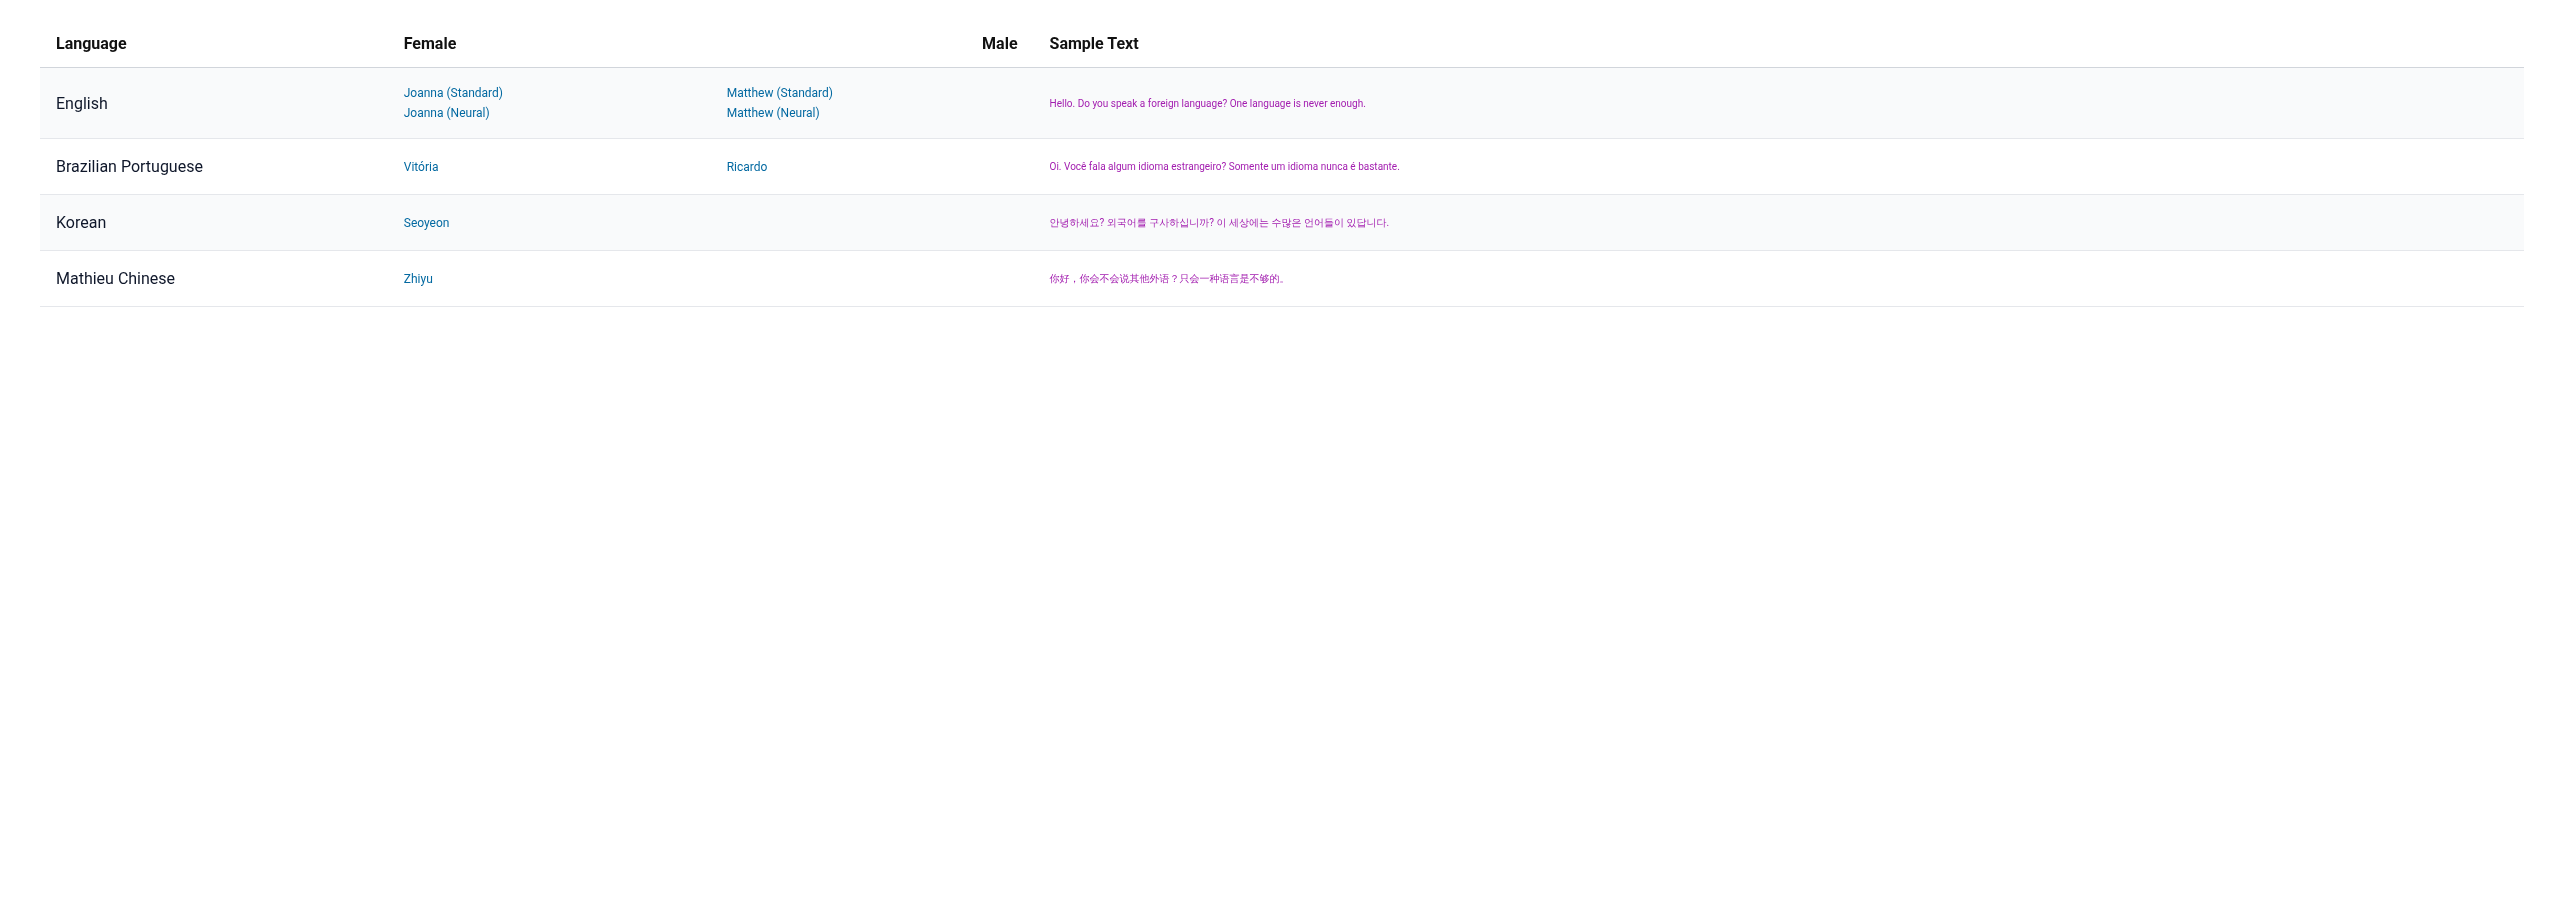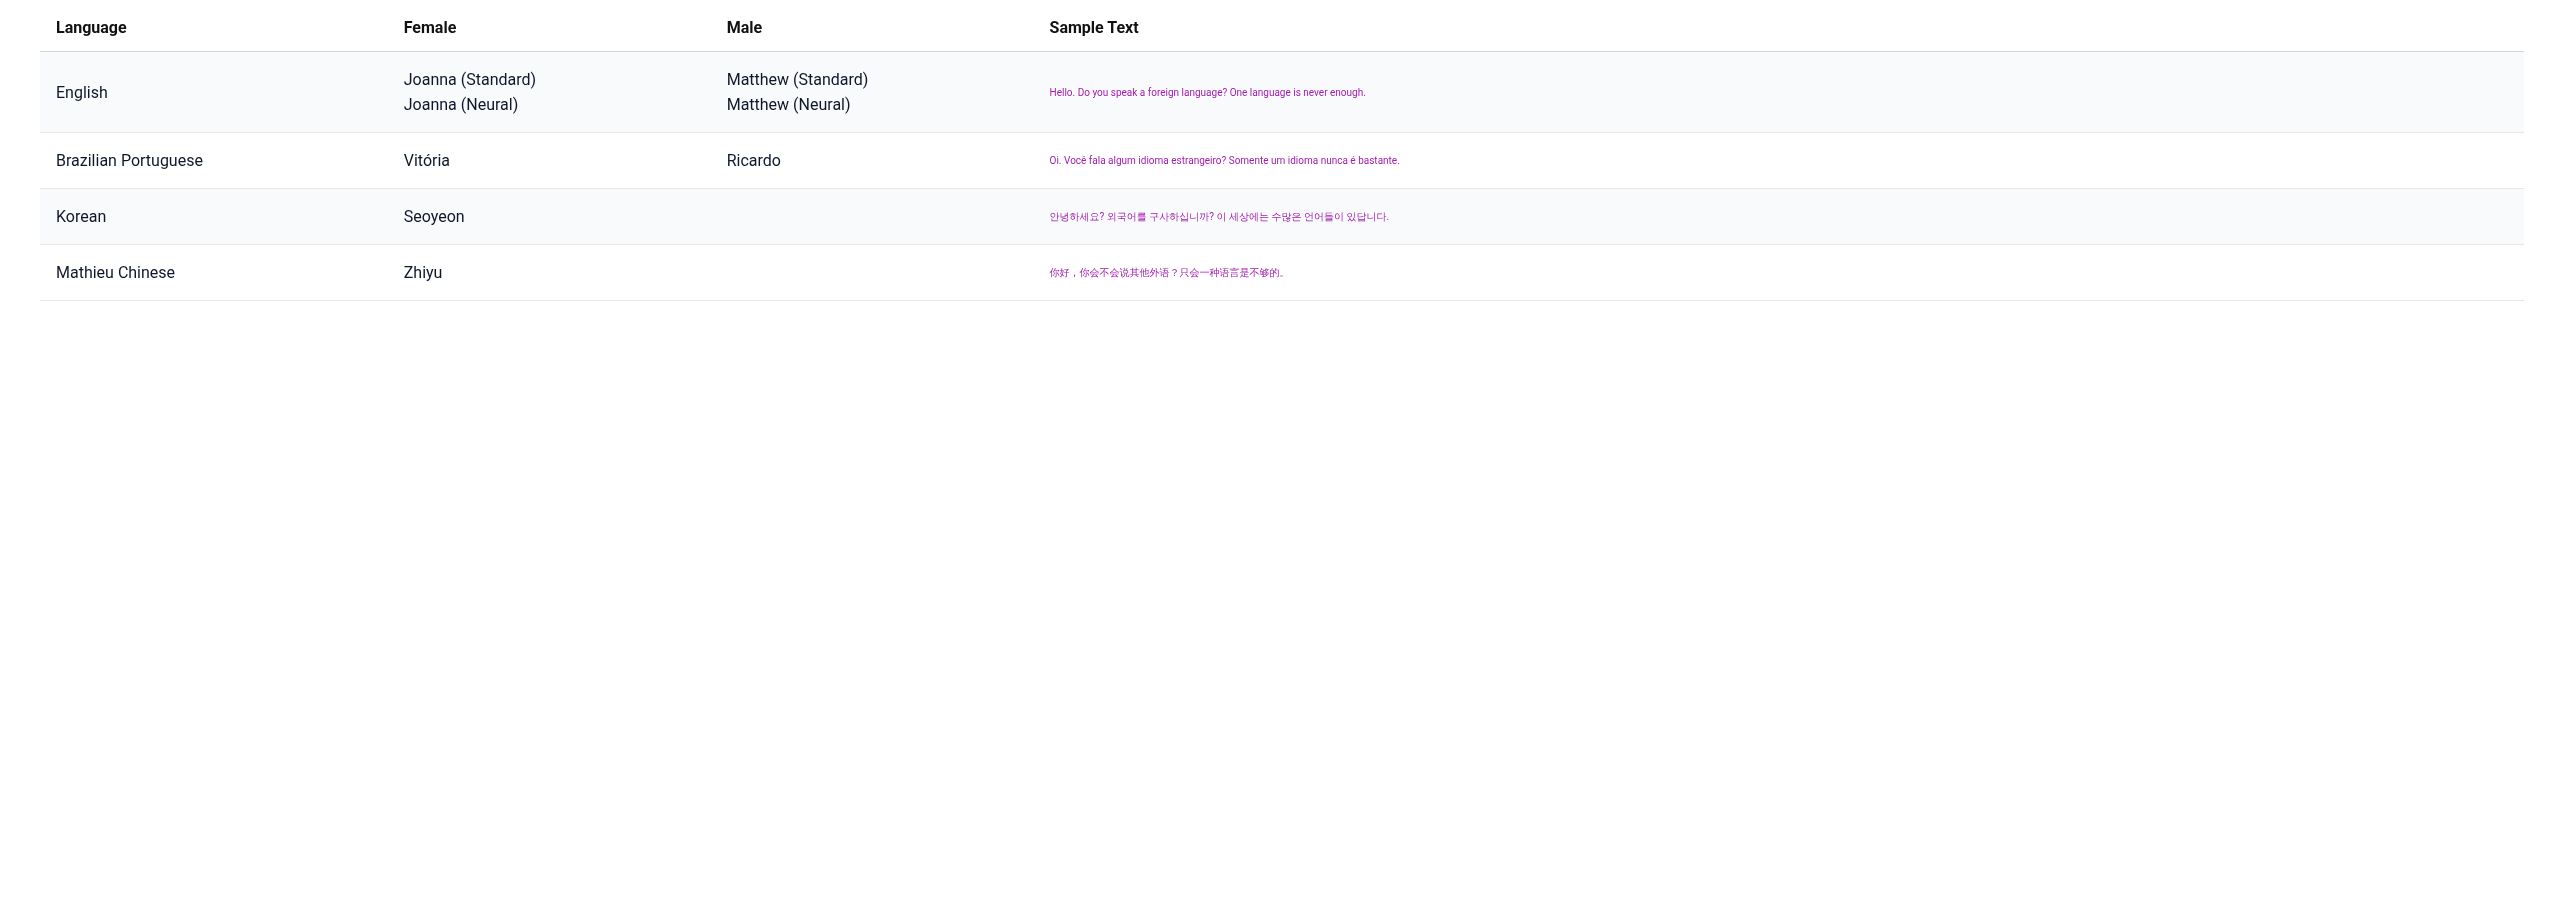--- a/index.html
+++ b/index.html
@@ -11,21 +11,21 @@
     body {
       font-family: -apple-system, BlinkMacSystemFont, "Segoe UI", Roboto, Arial, sans-serif;
       font-size: 16px;
       background: #ffffff;
       color: #1a1a1a;
     }
 
     .table-container {
       width: 100%;
       max-width: 2564px;
-      padding: 4px 40px;
+      padding: 20px 40px;
     }
 
     table {
       width: 100%;
       border-collapse: collapse;
     }
 
     thead tr {
       border-bottom: 1px solid #d1d5db;
     }
@@ -33,21 +33,21 @@
     th {
       font-weight: 700;
       font-size: 16px;
       padding: 14px 16px;
       text-align: left;
       color: #111;
     }
 
     th.col-language { width: 14%; }
     th.col-female { width: 13%; }
-    th.col-male { width: 13%; }
+    th.col-male { width: 13%; text-align: right; }
     th.col-sample { width: 60%; }
 
     tbody tr {
       border-bottom: 1px solid #e5e7eb;
     }
 
     tbody tr:nth-child(odd) {
       background-color: #f9fafb;
     }
 
@@ -61,25 +61,25 @@
       font-size: 16px;
       color: #1a1a1a;
     }
 
     td.col-language {
       font-size: 16px;
       color: #0f172a;
     }
 
     .voice-link {
-      color: #0f172a;
+      color: #0369a1;
       cursor: pointer;
       display: block;
       margin-bottom: 6px;
-      font-size: 16px;
+      font-size: 12px;
       text-decoration: none;
     }
 
     .voice-link:last-child {
       margin-bottom: 0;
     }
 
     td.col-sample {
       color: #a21caf;
       font-size: 10px;

